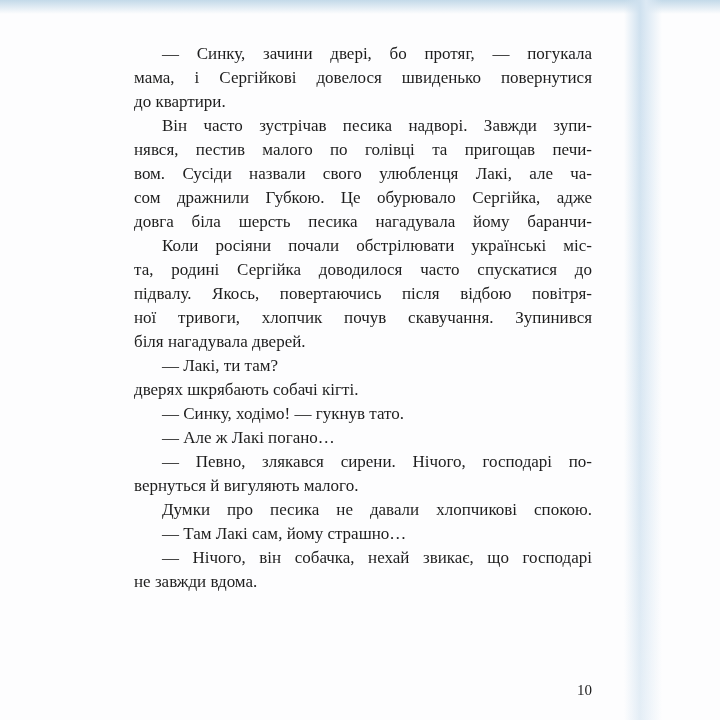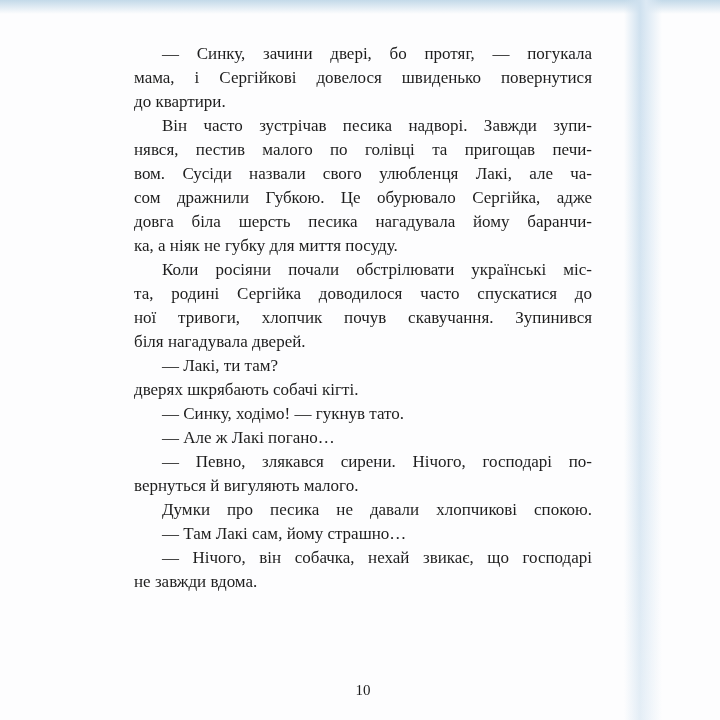--- a/index.html
+++ b/index.html
@@ -71,21 +71,21 @@
     text-align-last: left;
   }
   .line.first {
     text-indent: 28px;
   }
   .footer {
     position: absolute;
     top: 680px;
     left: 134px;
     width: 458px;
-    text-align: center;
+    text-align: right;
     color: var(--text-color);
     font-size: 15px;
     line-height: 20px;
   }
 </style>
 </head>
 <body>
 
 <div class="page">
   <div class="edge-top"></div>
@@ -93,23 +93,23 @@
   <div class="edge-right-fade"></div>
   <div class="text-block">
       <div class="line first">— Синку, зачини двері, бо протяг, — погукала</div>
       <div class="line">мама, і Сергійкові довелося швиденько повернутися</div>
       <div class="line last">до квартири.</div>
       <div class="line first">Він часто зустрічав песика надворі. Завжди зупи-</div>
       <div class="line">нявся, пестив малого по голівці та пригощав печи-</div>
       <div class="line">вом. Сусіди назвали свого улюбленця Лакі, але ча-</div>
       <div class="line">сом дражнили Губкою. Це обурювало Сергійка, адже</div>
       <div class="line">довга біла шерсть песика нагадувала йому баранчи-</div>
-      <div class="line last">ка, а ніяк не губку для миття посуду.</div>
       <div class="line first">Коли росіяни почали обстрілювати українські міс-</div>
       <div class="line">та, родині Сергійка доводилося часто спускатися до</div>
+      <div class="line">підвалу. Якось, повертаючись після відбою повітря-</div>
       <div class="line">ної тривоги, хлопчик почув скавучання. Зупинився</div>
       <div class="line last">біля нагадувала дверей.</div>
       <div class="line first last">— Лакі, ти там?</div>
       <div class="line last">дверях шкрябають собачі кігті.</div>
       <div class="line first last">— Синку, ходімо! — гукнув тато.</div>
       <div class="line first last">— Але ж Лакі погано…</div>
       <div class="line first">— Певно, злякався сирени. Нічого, господарі по-</div>
       <div class="line last">вернуться й вигуляють малого.</div>
       <div class="line first">Думки про песика не давали хлопчикові спокою.</div>
       <div class="line first last">— Там Лакі сам, йому страшно…</div>

